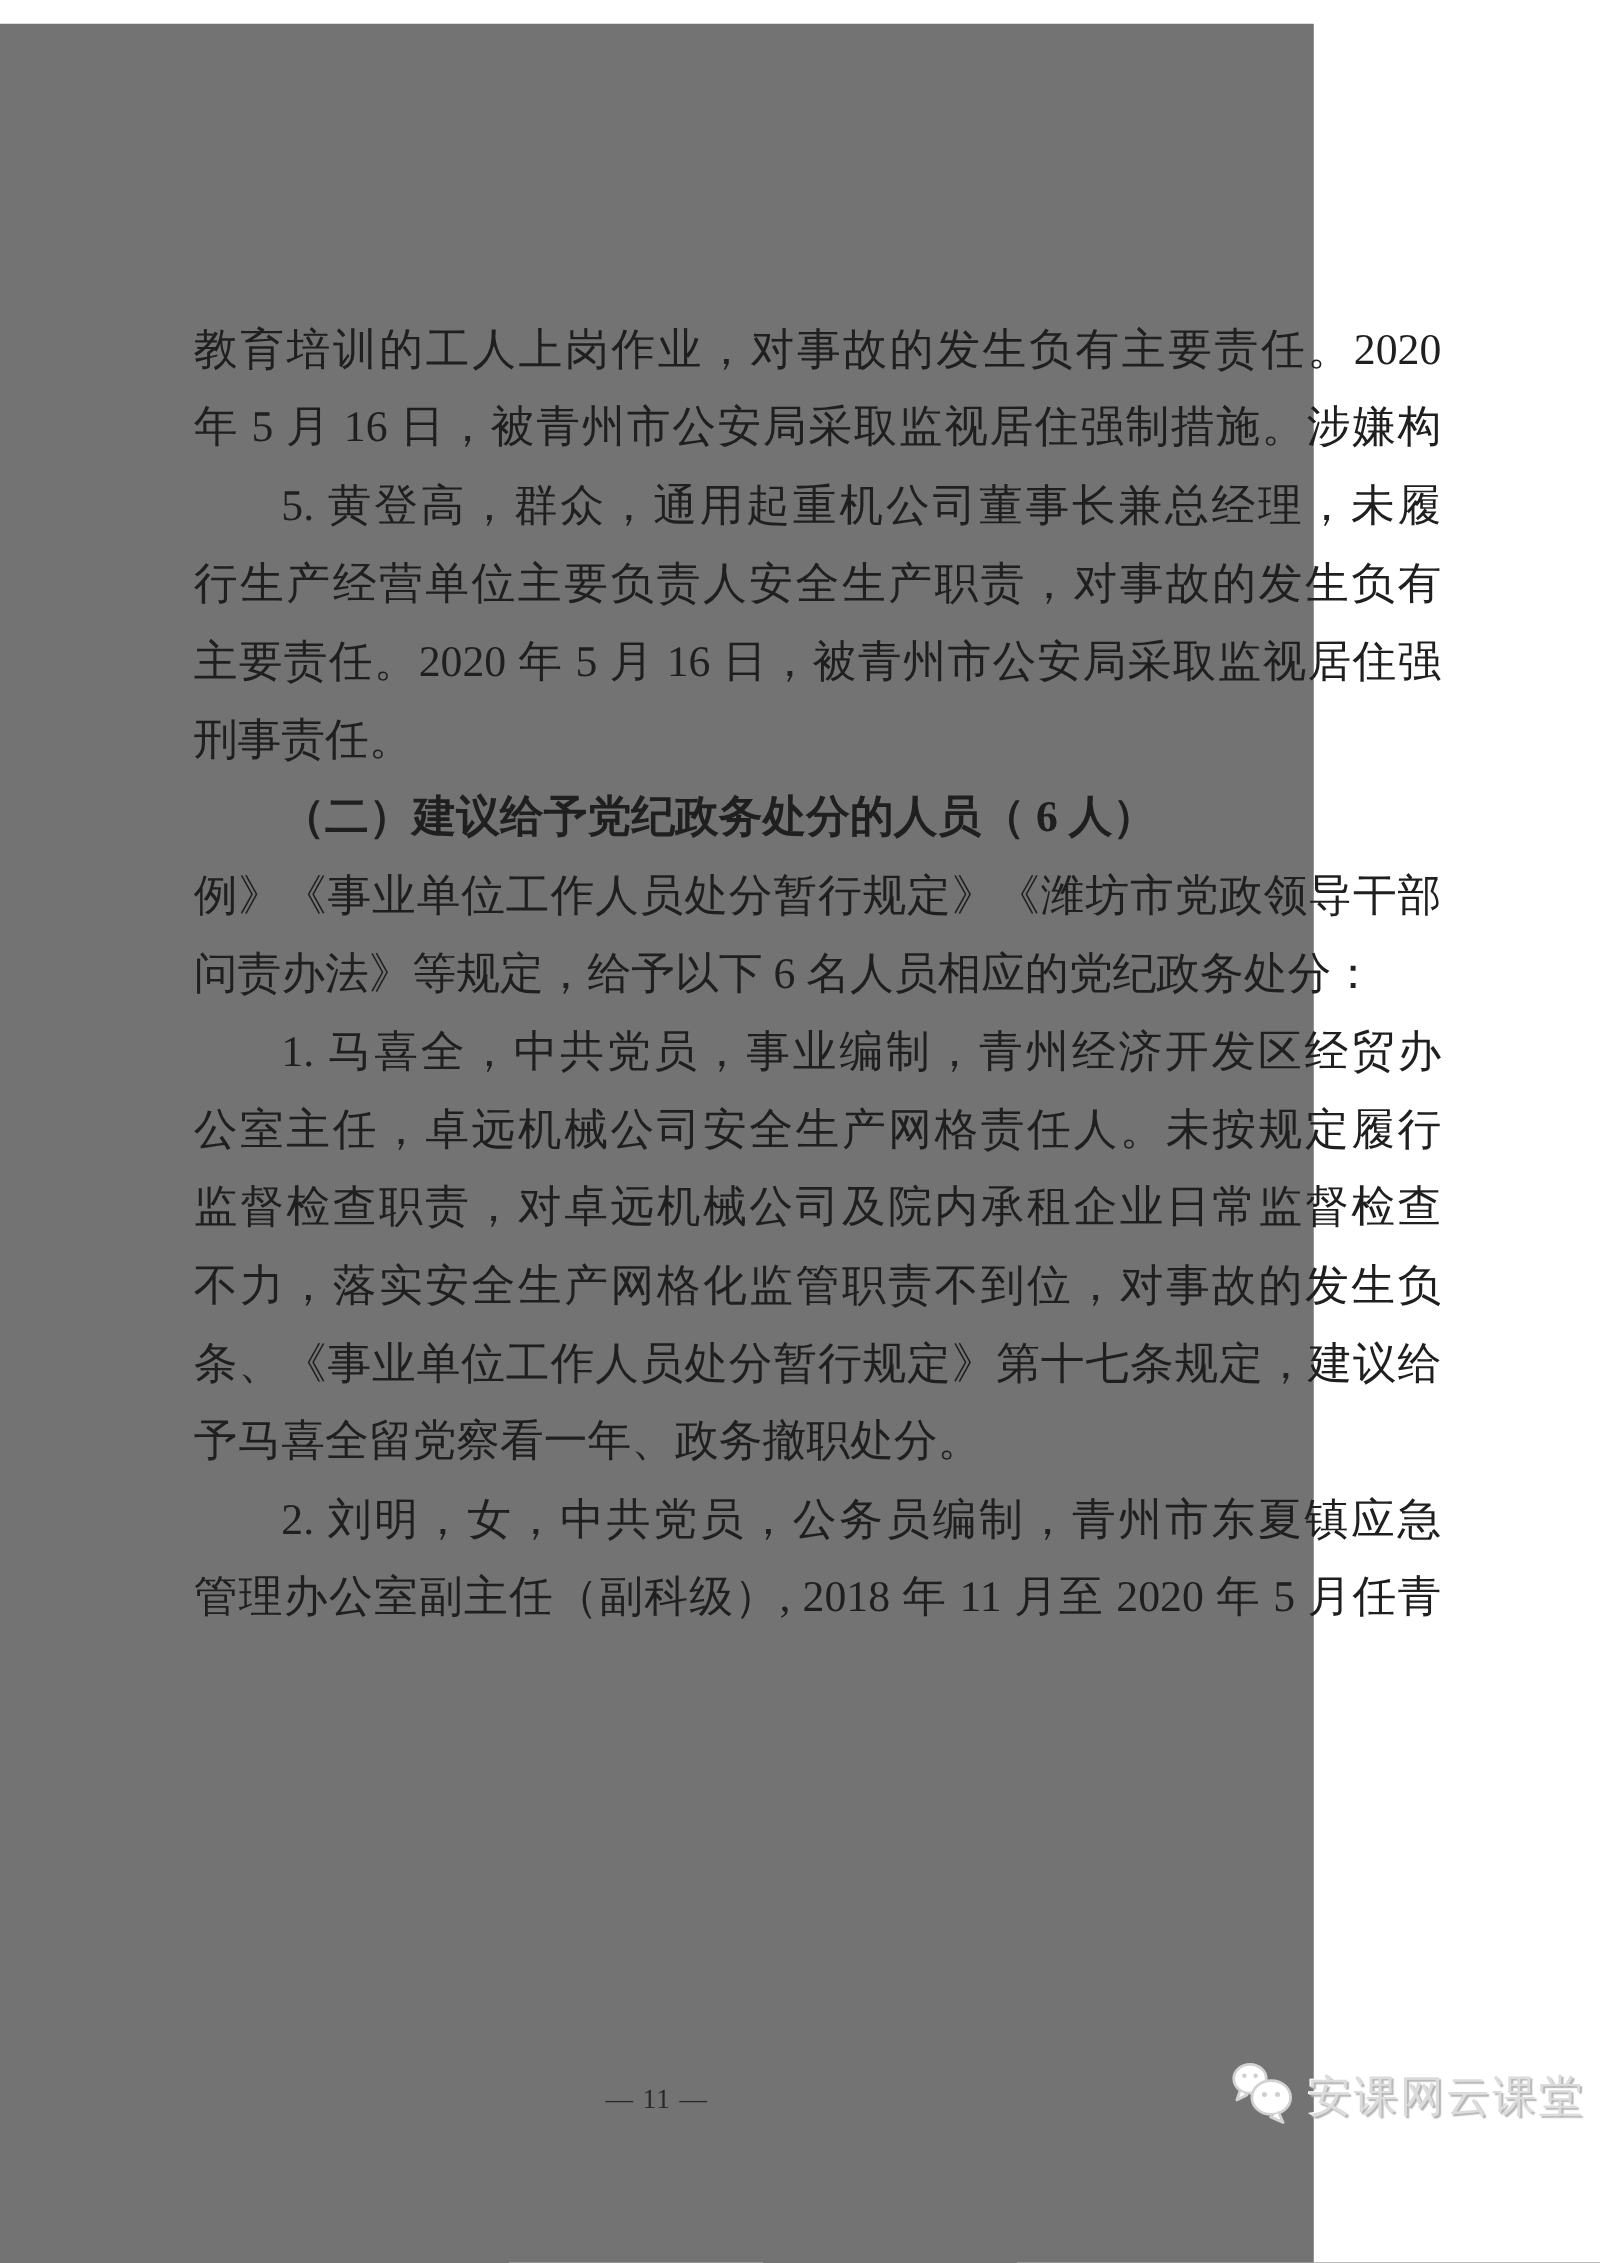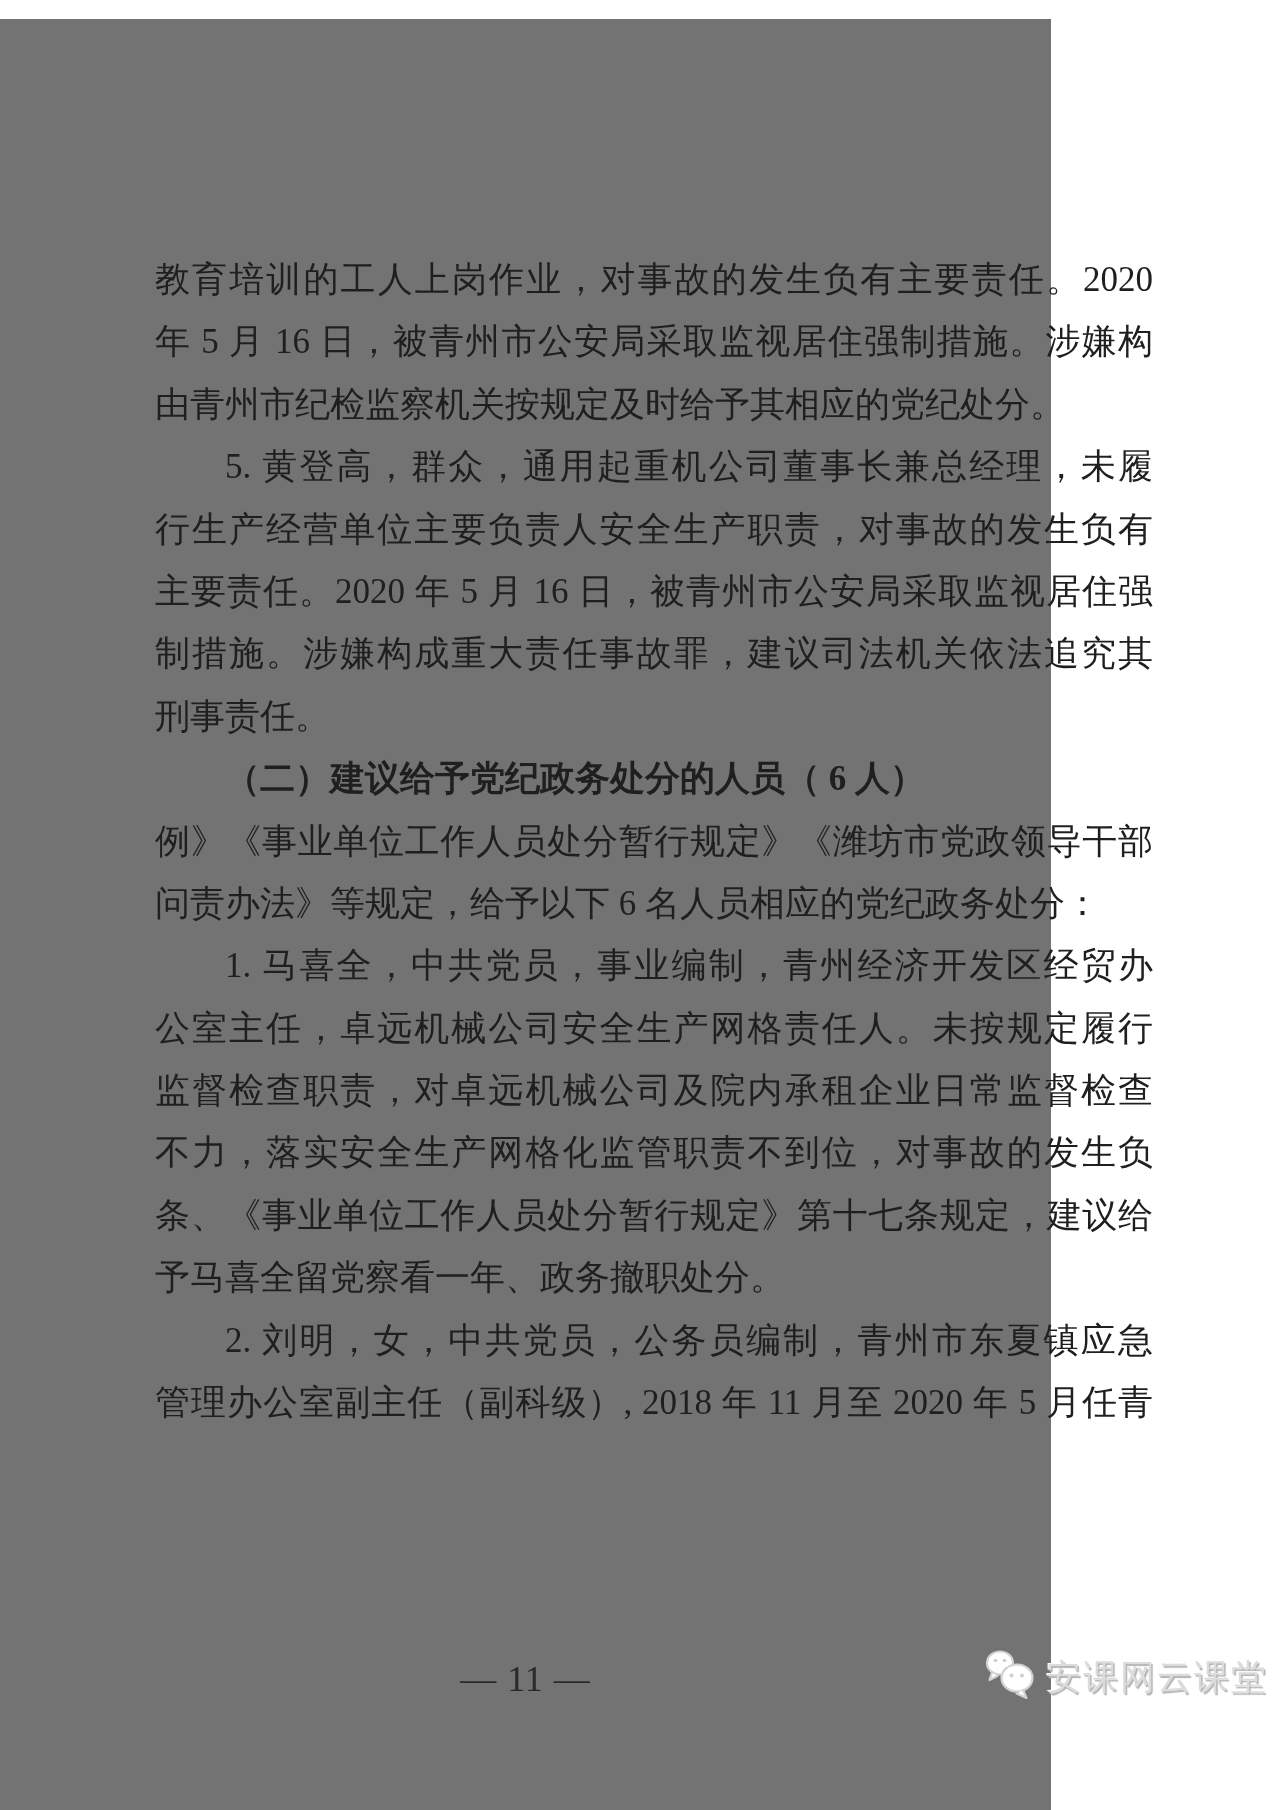--- a/index.html
+++ b/index.html
@@ -34,21 +34,21 @@
     text-align-last: justify;
     -moz-text-align-last: justify;
   }
   .line.ind { padding-left: 70px; }
   .line.h { font-weight: 700; }
   .footer {
     position: absolute;
     left: 0; top: 1643px;
     width: 100%;
     text-align: center;
-    font-size: 36px;
+    font-size: 22px;
     line-height: 34px;
     color: #2a2a2a;
     letter-spacing: 1px;
   }
   .watermark {
     position: absolute;
     left: 982px; top: 1628px;
     display: flex;
     align-items: center;
     gap: 8px;
@@ -64,25 +64,23 @@
 </style>
 </head>
 <body style="--text-color: #1f1f1f; --wm-color: #dcdcdc;">
 
 <div class="page">
 
   <div class="textblock">
 
   <div class="line j">教育培训的工人上岗作业，对事故的发生负有主要责任。2020</div>
       <div class="line j">年 5 月 16 日，被青州市公安局采取监视居住强制措施。涉嫌构</div>
-      <div class="line">由青州市纪检监察机关按规定及时给予其相应的党纪处分。</div>
       <div class="line j ind">5. 黄登高，群众，通用起重机公司董事长兼总经理，未履</div>
       <div class="line j">行生产经营单位主要负责人安全生产职责，对事故的发生负有</div>
       <div class="line j">主要责任。2020 年 5 月 16 日，被青州市公安局采取监视居住强</div>
-      <div class="line j">制措施。涉嫌构成重大责任事故罪，建议司法机关依法追究其</div>
       <div class="line">刑事责任。</div>
       <div class="line ind h">（二）建议给予党纪政务处分的人员（ 6 人）</div>
       <div class="line j">例》《事业单位工作人员处分暂行规定》《潍坊市党政领导干部</div>
       <div class="line">问责办法》等规定，给予以下 6 名人员相应的党纪政务处分：</div>
       <div class="line j ind">1. 马喜全，中共党员，事业编制，青州经济开发区经贸办</div>
       <div class="line j">公室主任，卓远机械公司安全生产网格责任人。未按规定履行</div>
       <div class="line j">监督检查职责，对卓远机械公司及院内承租企业日常监督检查</div>
       <div class="line j">不力，落实安全生产网格化监管职责不到位，对事故的发生负</div>
       <div class="line j">条、《事业单位工作人员处分暂行规定》第十七条规定，建议给</div>
       <div class="line">予马喜全留党察看一年、政务撤职处分。</div>

